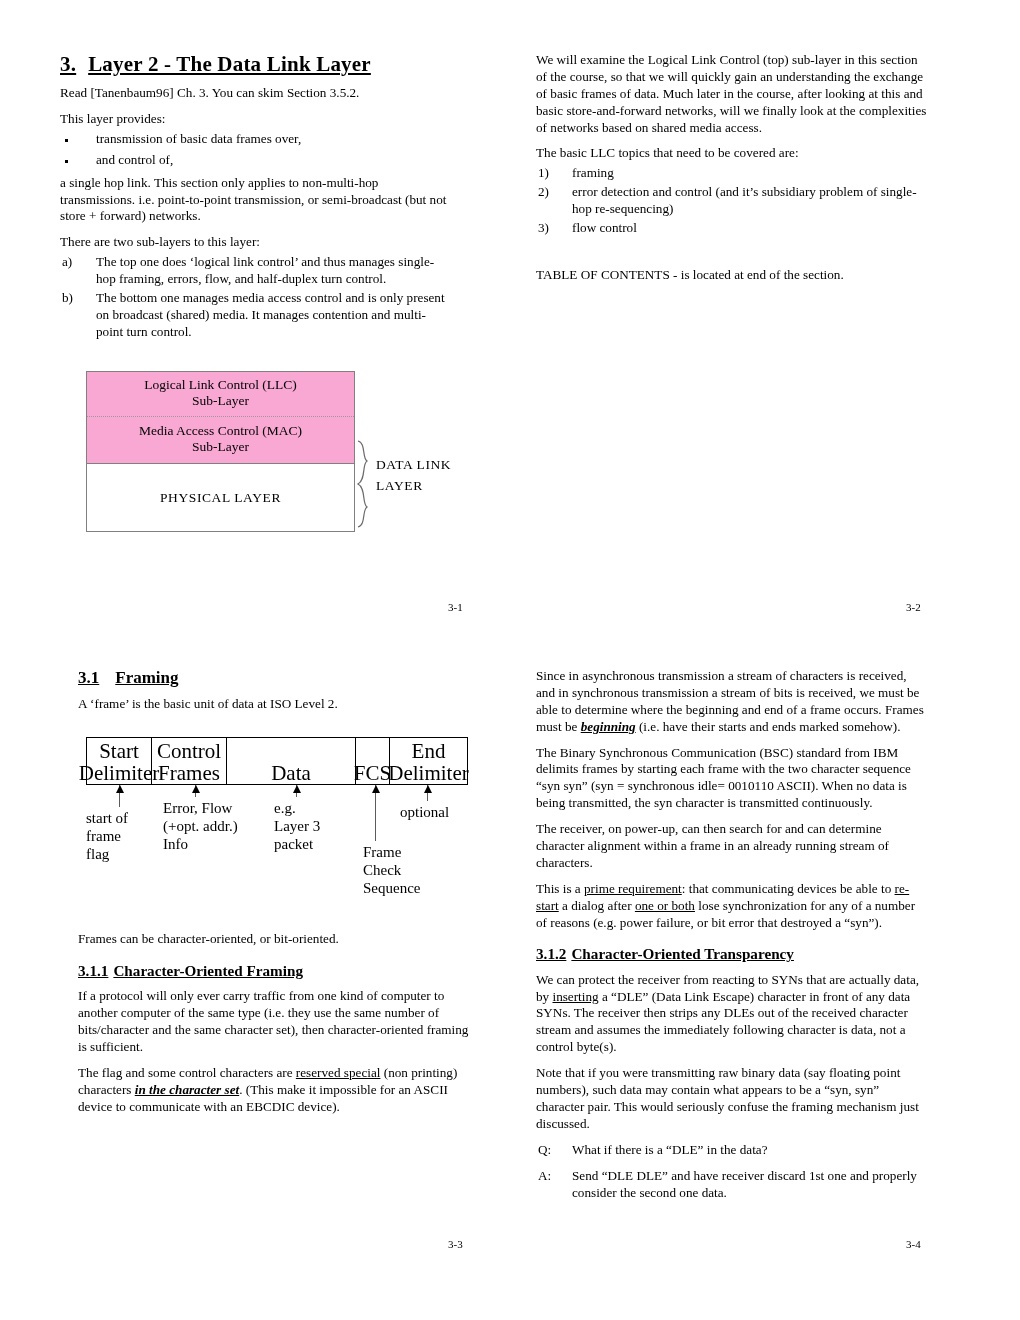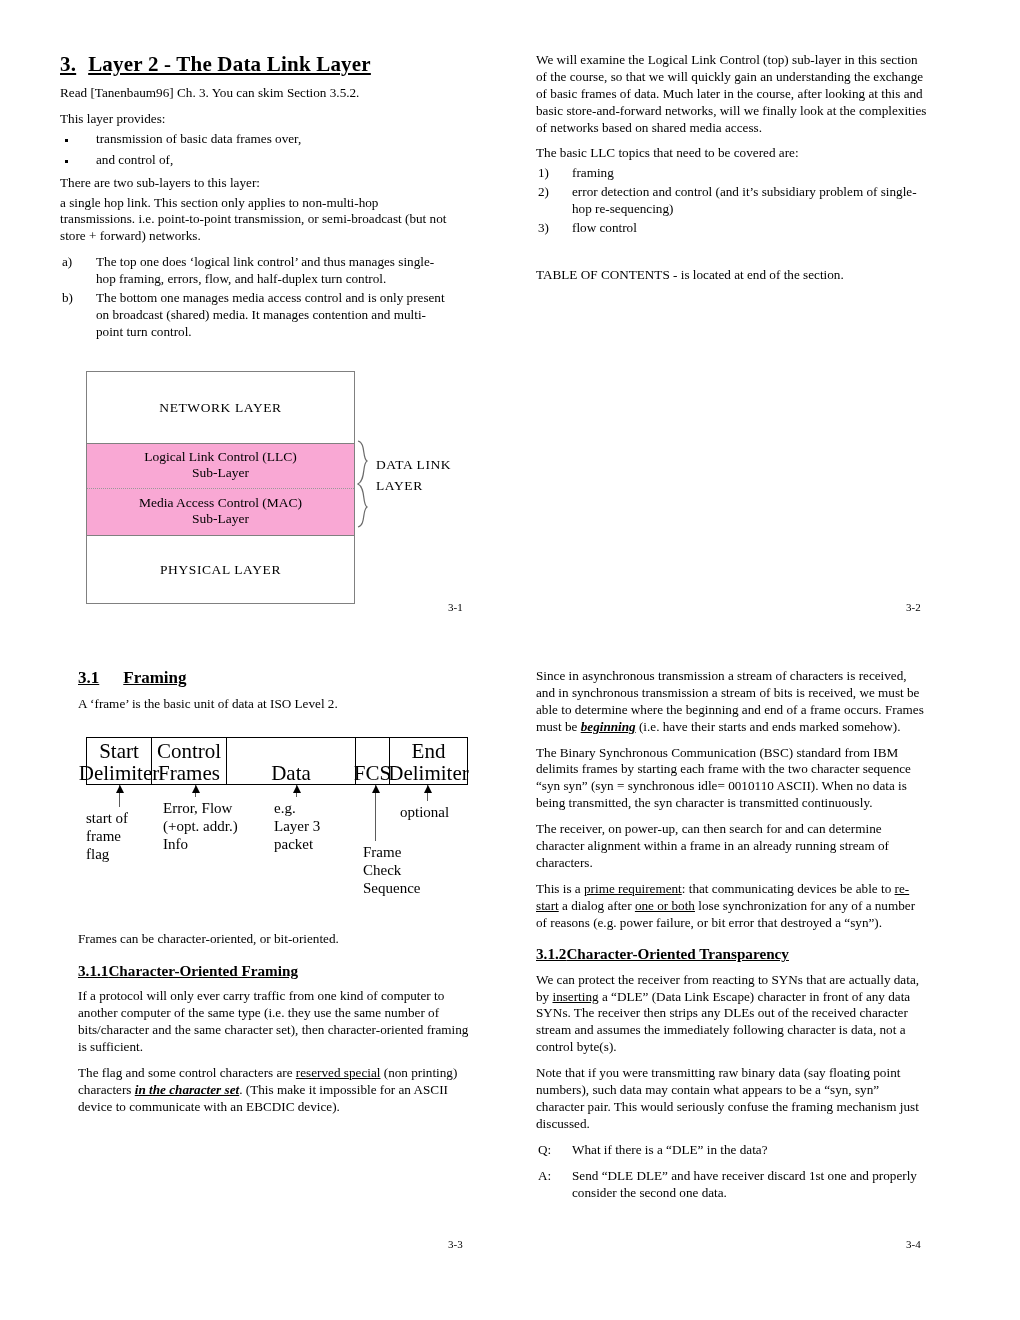--- a/index.html
+++ b/index.html
@@ -36,30 +36,30 @@
   }
   h1.title .num { margin-right: 12px; }
 
   h2.section {
     font-size: 17px;
     font-weight: bold;
     margin: 0 0 8px 0;
     text-decoration: underline;
     line-height: 1.2;
   }
-  h2.section .num { margin-right: 24px; }
+  h2.section .num { margin-right: 16px; }
 
   h3.subsection {
     font-size: 15.2px;
     font-weight: bold;
     margin: 14px 0 8px 0;
     text-decoration: underline;
     line-height: 1.2;
   }
-  h3.subsection .num { }
+  h3.subsection .num { margin-right: 5px; }
 
   p.para {
     margin: 0 0 9px 0;
   }
   p.tight { margin-bottom: 3px; }
 
   ul.bullets {
     list-style: none;
     margin: 0 0 6px 0;
     padding: 0;
@@ -235,40 +235,37 @@
 
   <p class="para">Read [Tanenbaum96] Ch. 3.  You can skim Section 3.5.2.</p>
 
   <p class="para tight">This layer provides:</p>
 
   <ul class="bullets">
     <li><span>transmission of basic data frames over,</span></li>
     <li><span>and control of,</span></li>
   </ul>
 
+  <p class="para">a single hop link.  This section only applies to non-multi-hop transmissions.  i.e. point-to-point transmission, or semi-broadcast (but not store + forward) networks.</p>
+
   <p class="para tight">There are two sub-layers to this layer:</p>
-
-  <p class="para">a single hop link.  This section only applies to non-multi-hop transmissions.  i.e. point-to-point transmission, or semi-broadcast (but not store + forward) networks.</p>
 
   <ol class="lettered">
     <li>
       <span class="marker">a)</span>
       <span>The top one does ‘logical link control’ and thus manages single-hop framing, errors, flow, and half-duplex turn control.</span>
     </li>
     <li>
       <span class="marker">b)</span>
       <span>The bottom one manages media access control and is only present on broadcast (shared) media.  It manages contention and multi-point turn control.</span>
     </li>
   </ol>
 </div>
 
 <div id="layer-diagram">
-  <div class="layer-box layer-network">
-    <span>NETWORK  LAYER</span>
-  </div>
   <div class="layer-box layer-sub-wrap">
     <div class="layer-llc">
       <div>Logical Link Control (LLC)</div>
       <div>Sub-Layer</div>
     </div>
     <div class="layer-mac">
       <div>Media Access Control (MAC)</div>
       <div>Sub-Layer</div>
     </div>
   </div>

